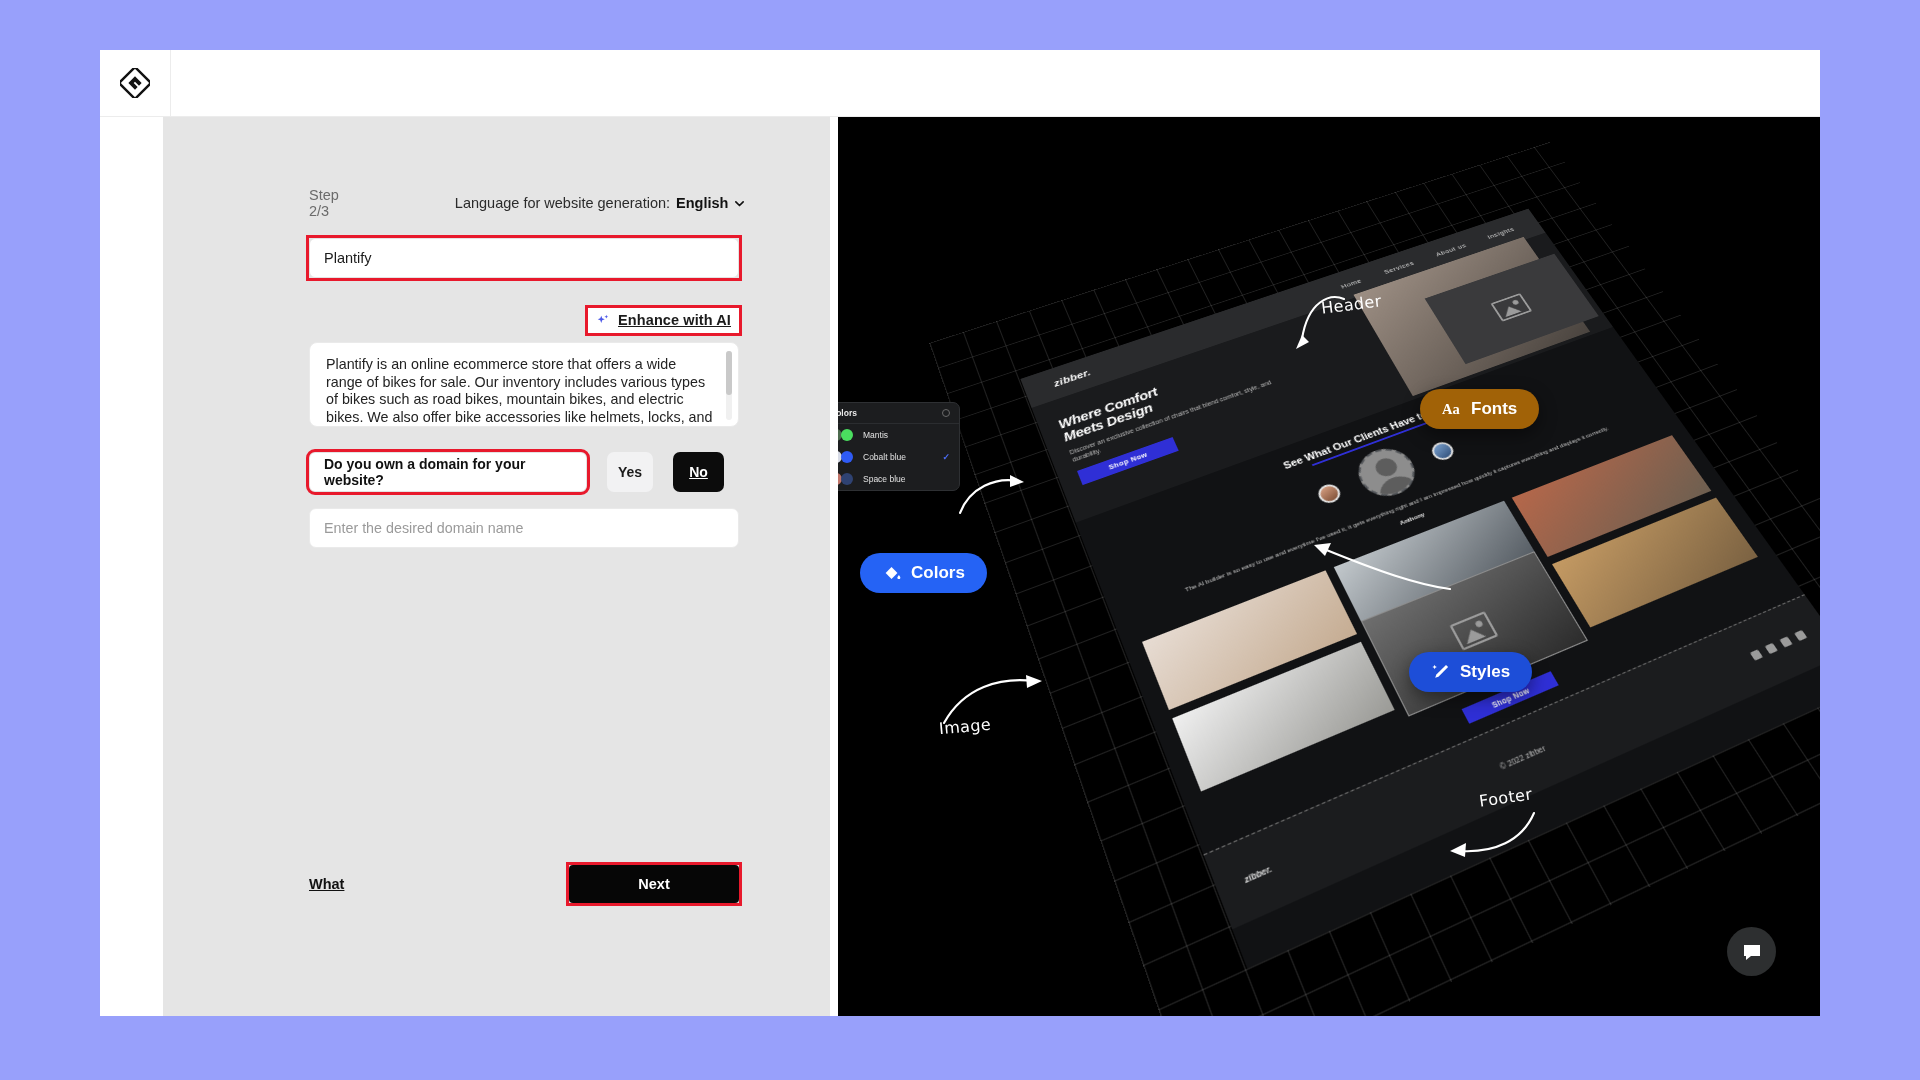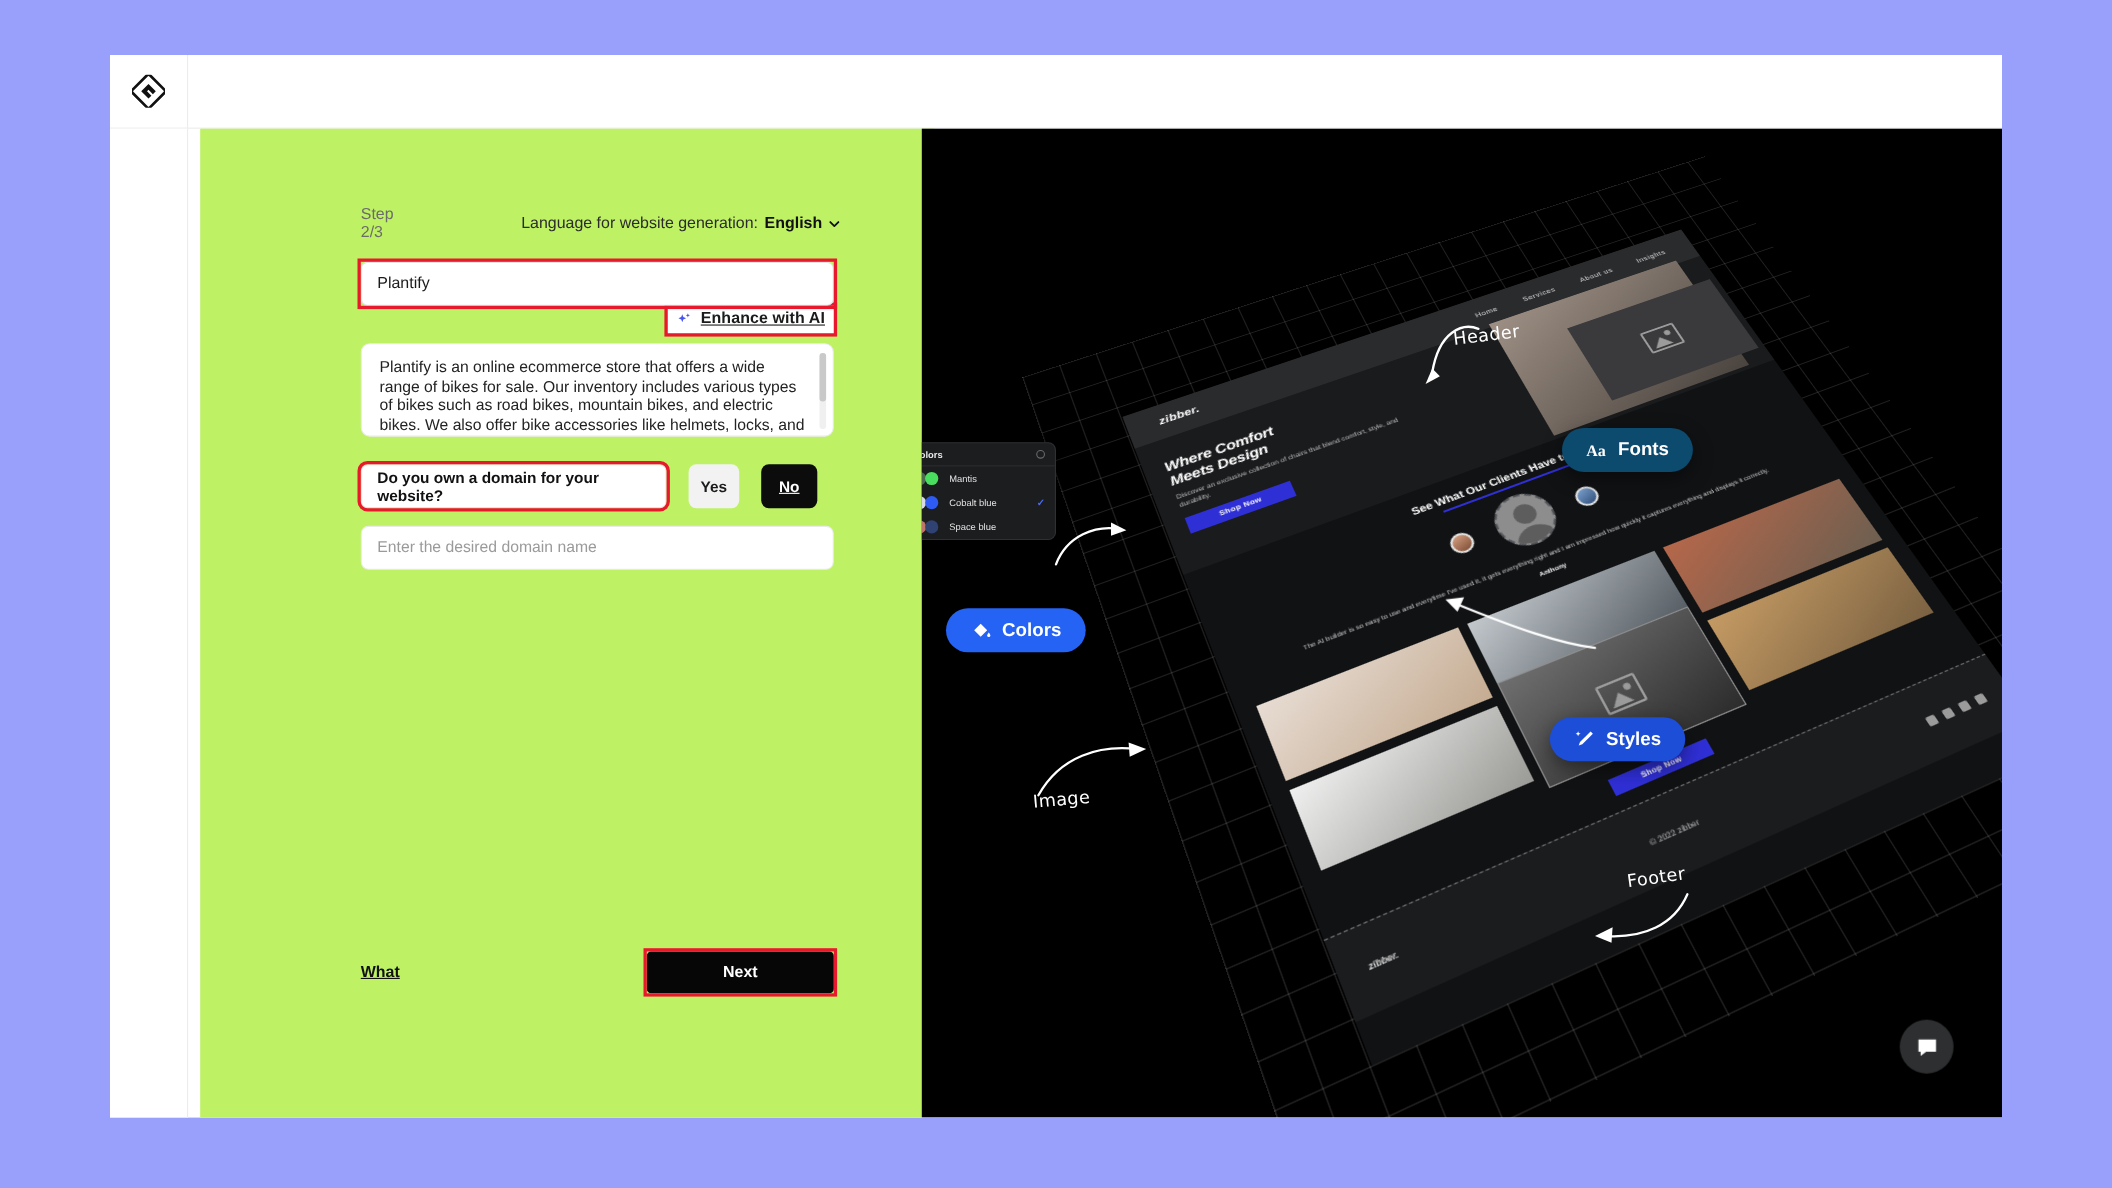--- a/index.html
+++ b/index.html
@@ -31,22 +31,22 @@
   }
   .logo-mark{ width:30px; height:30px; }
 
   .sidebar-rail{
     position:absolute; left:0; top:67px; width:71px; bottom:0;
     background:#fff; border-right:1px solid #ececec;
   }
 
   
   .form-panel{
-    position:absolute; left:82px; top:67px; width:667px; bottom:0;
-    background:#bef264;
+    position:absolute; left:63px; top:67px; width:667px; bottom:0;
+    background:#e5e5e5;
   }
   .form-inner{ position:absolute; left:146px; top:76px; width:430px; }
 
   .row-step{
     display:flex; align-items:center; height:20px; margin-bottom:25px;
   }
   .step-label{ font-size:14.5px; color:#6b6b6b; }
   .lang-wrap{
     margin-left:116px; display:flex; align-items:center; gap:6px;
     font-size:14.5px; color:#2b2b2b; white-space:nowrap;
@@ -57,21 +57,21 @@
   .hl{ outline:3px solid #e8192c; outline-offset:0px; }
 
   .name-input{
     width:430px; height:40px; border:1px solid #e3e3e3; border-radius:6px;
     background:#fff; font-size:14.5px; color:#1b1b1b;
     padding:0 14px; font-family:"Liberation Sans", sans-serif;
   }
   .name-input-box{ position:relative; }
 
   .enhance-row{
-    display:flex; justify-content:flex-end; margin-bottom:9px;
+    display:flex; justify-content:flex-end; margin-top:30px; margin-bottom:9px;
   }
   .enhance-btn{
     display:inline-flex; align-items:center; gap:8px;
     padding:4px 8px 5px 8px; background:#fff; cursor:pointer;
   }
   .spark{ width:14px; height:14px; }
   .enhance-label{
     font-size:14.5px; font-weight:bold; color:#1b1b1b;
     text-decoration:underline; letter-spacing:.1px;
   }
@@ -263,21 +263,21 @@
   .cp-check{ font-size:9px; color:#4b6cf5; font-weight:bold; }
 
   
   .pill{
     position:absolute; display:flex; align-items:center; gap:9px;
     height:40px; padding:0 22px; border-radius:22px;
     font-size:17px; font-weight:bold; color:#fff; cursor:pointer;
     box-shadow:0 6px 18px rgba(0,0,0,.45);
   }
   .pill-colors{ left:22px; top:436px; background:#2563f5; }
-  .pill-fonts{ left:582px; top:272px; background:#0c4a6e; color:#fff; }
+  .pill-fonts{ left:582px; top:272px; background:#a16207; color:#fff; }
   .pill-styles{ left:542px; top:535px; background:#1d4ed8; color:#fff;margin-left:29px; }
   .pill-ico{ width:20px; height:20px; }
 
   
   .anno{
     position:absolute; color:#fff; font-size:16px;
     font-family:"DejaVu Sans", sans-serif; letter-spacing:.4px;
   }
   .anno-header{ left:483px; top:178px; transform:rotate(-7deg); }
   .anno-image{ left:101px; top:600px; transform:rotate(-5deg); }

